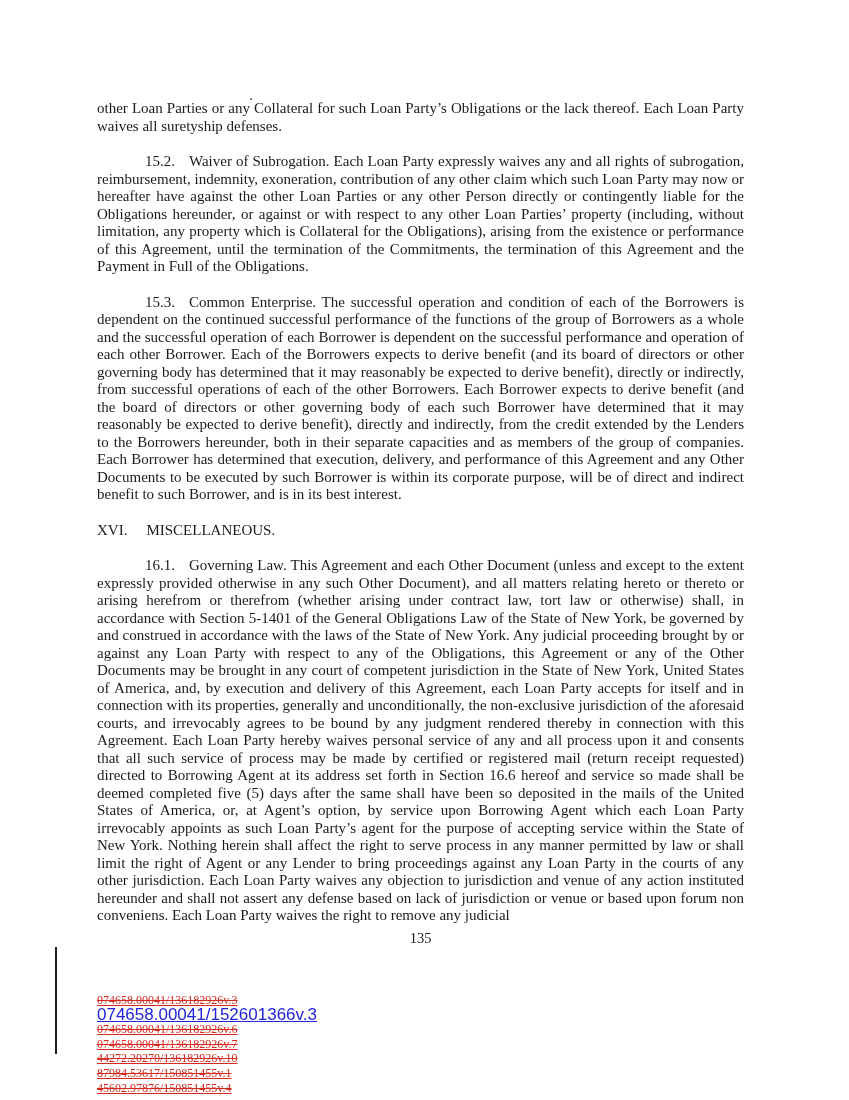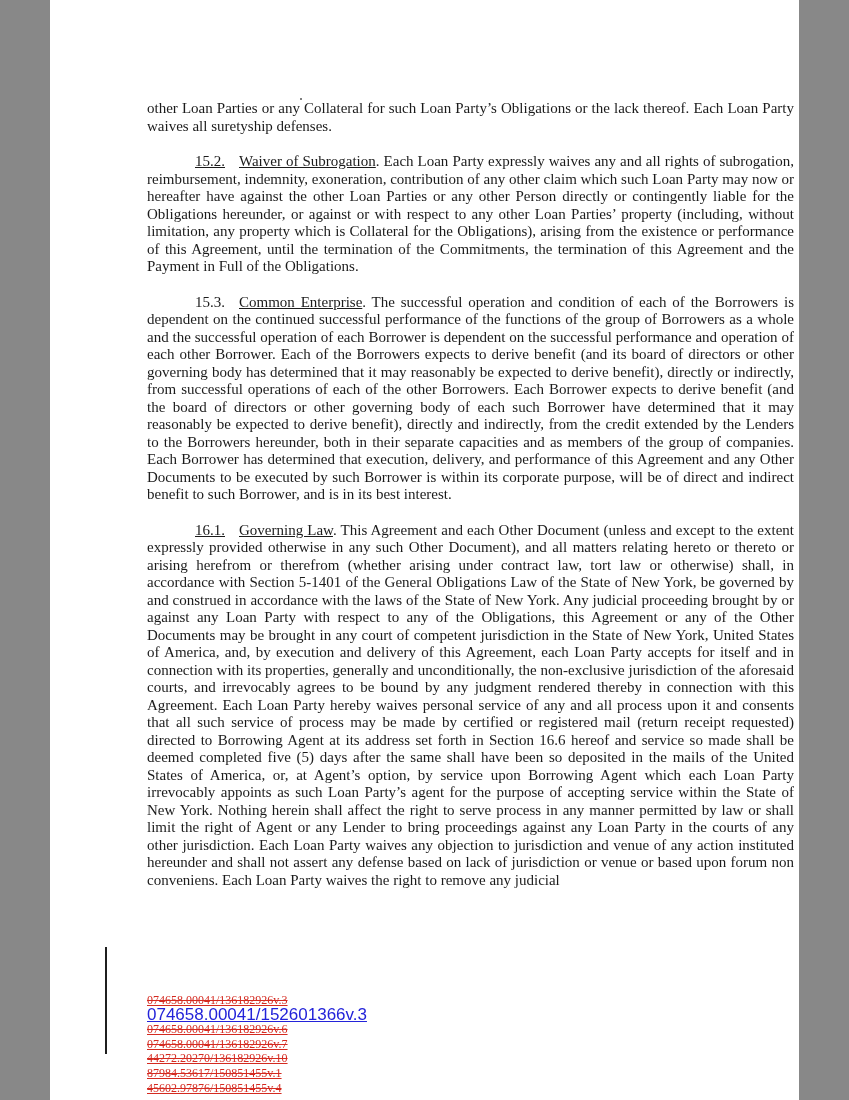--- a/index.html
+++ b/index.html
@@ -3,38 +3,38 @@
 <meta charset="utf-8">
 <style>
   :root{
     --red-del:#d42a20;
     --blue-ins:#2323d9;
     --ink:#1b1b1b;
   }
   html,body{margin:0;padding:0;background:#888;}
   .page{
     position:relative;
-    width:749px;height:1100px;
+    width:849px;height:1100px;
     background:#ffffff;
     margin:0 auto;
     overflow:hidden;
     font-family:"Liberation Serif", serif;
     color:var(--ink);
   }
   .body-text{
     position:absolute;
     left:97px;top:100px;
     width:647px;
     font-size:15px;
     line-height:17.5px;
     text-align:justify;
   }
   .body-text p{margin:0 0 18px 0;}
   p.section{text-indent:48px;}
-  .u{text-decoration:underline;}
+  .u{}
   .sec-gap{display:inline-block;width:14px;}
   p.article{text-indent:0;margin-top:0;}
   .article-gap{display:inline-block;width:19px;}
   .page-number{
     position:absolute;
     left:97px;top:930px;
     width:647px;
     text-align:center;
     font-size:14.5px;
     line-height:17px;
@@ -82,25 +82,27 @@
   <div class="speck"></div>
 
   <main class="body-text">
 
     <p><span>other Loan Parties or any Collateral for such Loan Party’s Obligations or the lack thereof.  Each Loan Party waives all suretyship defenses.</span></p>
 
     <p class="section"><span class="u">15.2.</span><span class="sec-gap"></span><span class="u">Waiver of Subrogation</span><span>.  Each Loan Party expressly waives any and all rights of subrogation, reimbursement, indemnity, exoneration, contribution of any other claim which such Loan Party may now or hereafter have against the other Loan Parties or any other Person directly or contingently liable for the Obligations hereunder, or against or with respect to any other Loan Parties’ property (including, without limitation, any property which is Collateral for the Obligations), arising from the existence or performance of this Agreement, until the termination of the Commitments, the termination of this Agreement and the Payment in Full of the Obligations.</span></p>
 
     <p class="section"><span>15.3.</span><span class="sec-gap"></span><span class="u">Common Enterprise</span><span>. The successful operation and condition of each of the Borrowers is dependent on the continued successful performance of the functions of the group of Borrowers as a whole and the successful operation of each Borrower is dependent on the successful performance and operation of each other Borrower.  Each of the Borrowers expects to derive benefit (and its board of directors or other governing body has determined that it may reasonably be expected to derive benefit), directly or indirectly, from successful operations of each of the other Borrowers.  Each Borrower expects to derive benefit (and the board of directors or other governing body of each such Borrower have determined that it may reasonably be expected to derive benefit), directly and indirectly, from the credit extended by the Lenders to the Borrowers hereunder, both in their separate capacities and as members of the group of companies.  Each Borrower has determined that execution, delivery, and performance of this Agreement and any Other Documents to be executed by such Borrower is within its corporate purpose, will be of direct and indirect benefit to such Borrower, and is in its best interest.</span></p>
 
+    <p class="article"><span>XVI.</span><span class="article-gap"></span><span>MISCELLANEOUS.</span></p>
 
     <p class="section"><span class="u">16.1.</span><span class="sec-gap"></span><span class="u">Governing Law</span><span>.  This Agreement and each Other Document (unless and except to the extent expressly provided otherwise in any such Other Document), and all matters relating hereto or thereto or arising herefrom or therefrom (whether arising under contract law, tort law or otherwise) shall, in accordance with Section 5-1401 of the General Obligations Law of the State of New York, be governed by and construed in accordance with the laws of the State of New York.  Any judicial proceeding brought by or against any Loan Party with respect to any of the Obligations, this Agreement or any of the Other Documents may be brought in any court of competent jurisdiction in the State of New York, United States of America, and, by execution and delivery of this Agreement, each Loan Party accepts for itself and in connection with its properties, generally and unconditionally, the non-exclusive jurisdiction of the aforesaid courts, and irrevocably agrees to be bound by any judgment rendered thereby in connection with this Agreement.  Each Loan Party hereby waives personal service of any and all process upon it and consents that all such service of process may be made by certified or registered mail (return receipt requested) directed to Borrowing Agent at its address set forth in Section 16.6 hereof and service so made shall be deemed completed five (5) days after the same shall have been so deposited in the mails of the United States of America, or, at Agent’s option, by service upon Borrowing Agent which each Loan Party irrevocably appoints as such Loan Party’s agent for the purpose of accepting service within the State of New York.  Nothing herein shall affect the right to serve process in any manner permitted by law or shall limit the right of Agent or any Lender to bring proceedings against any Loan Party in the courts of any other jurisdiction.  Each Loan Party waives any objection to jurisdiction and venue of any action instituted hereunder and shall not assert any defense based on lack of jurisdiction or venue or based upon forum non conveniens.  Each Loan Party waives the right to remove any judicial</span></p>
 
   </main>
 
+  <div class="page-number">135</div>
 
   <div class="change-bar"></div>
 
   <div class="footer-versions">
     <div class="fv deleted">074658.00041/136182926v.3</div>
     <div class="fv inserted">074658.00041/152601366v.3</div>
     <div class="fv deleted">074658.00041/136182926v.6</div>
     <div class="fv deleted">074658.00041/136182926v.7</div>
     <div class="fv deleted">44272.20270/136182926v.10</div>
     <div class="fv deleted">87984.53617/150851455v.1</div>

